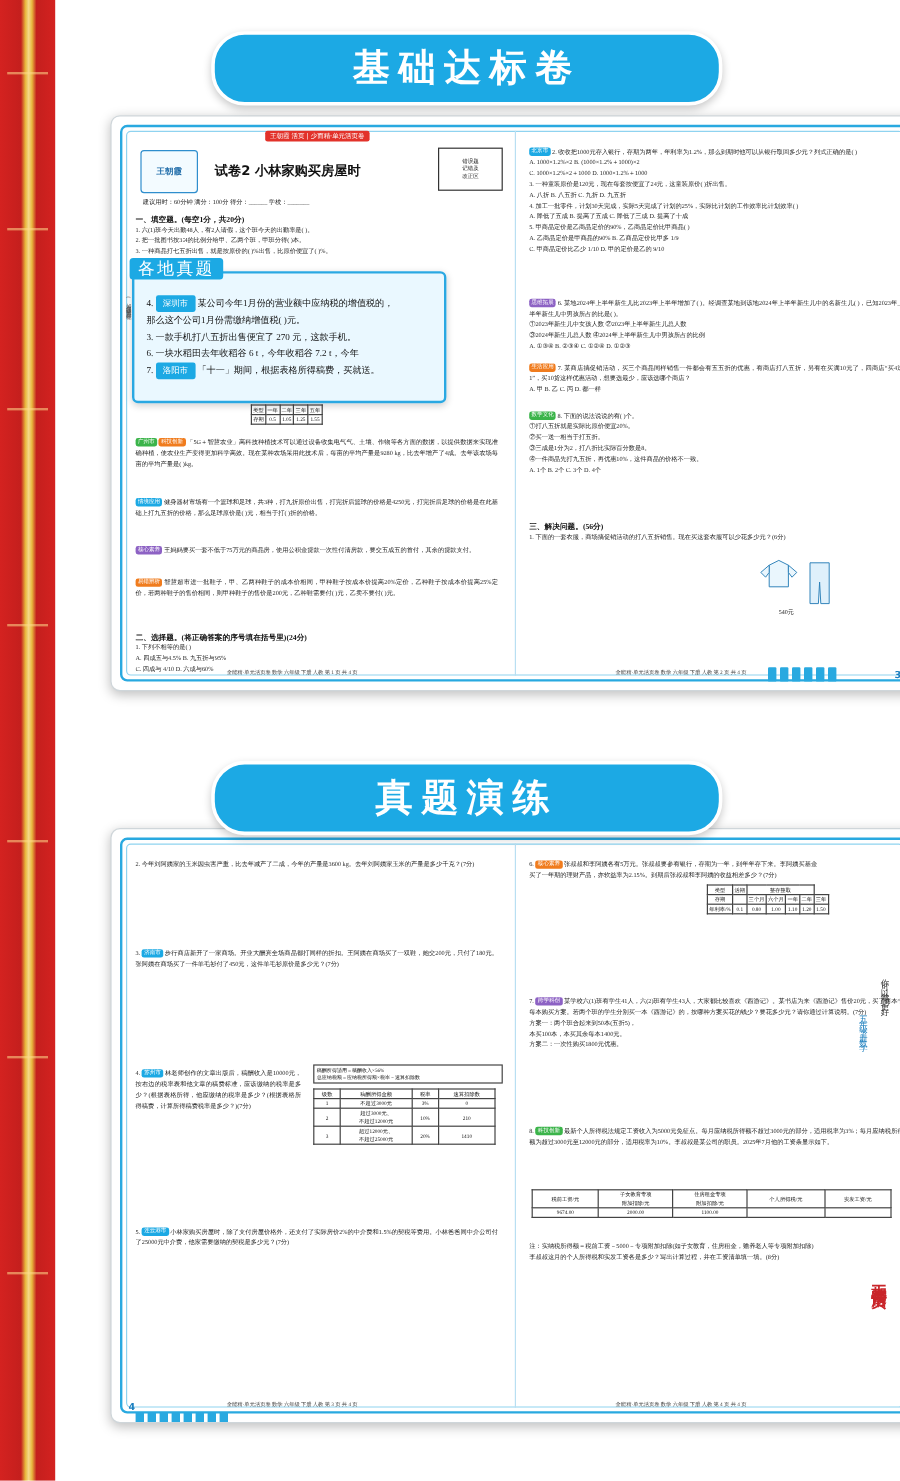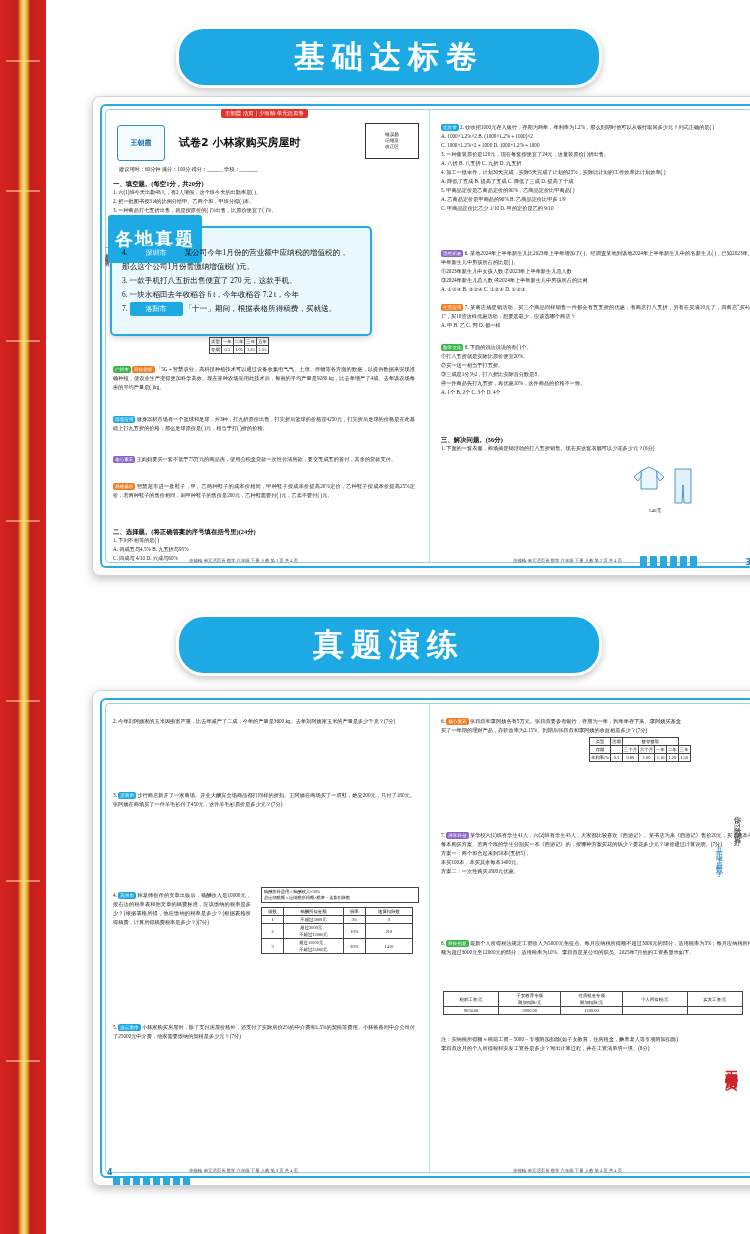--- a/index.html
+++ b/index.html
@@ -45,21 +45,21 @@
     font-family: "DejaVu Sans", sans-serif;
     font-weight: bold;
     font-size: 31px;
     letter-spacing: 7px;
     display: flex;
     align-items: center;
     justify-content: center;
     z-index: 4;
   }
   #banner-1 { top: 26px; }
-  #banner-2 { top: 614px; }
+  #banner-2 { top: 634px; }
 
   
   .sheet {
     position: absolute;
     background: #ffffff;
     border: 1px solid #cfd6da;
     border-radius: 8px;
     box-shadow: 0 3px 10px rgba(0,0,0,.25);
     overflow: hidden;
     margin-left: 36px;
@@ -178,39 +178,39 @@
     border-radius: 5px;
     box-shadow: 0 2px 6px rgba(0,0,0,.18);
     z-index: 3;
   }
   .callout-title {
     position: absolute;
     left: -4px; top: -13px;
     background: #1ca9e4;
     color: #fff;
     font-family: "DejaVu Sans", sans-serif;
-    font-weight: bold;
-    font-size: 18px;
+    font-weight: normal;
+    font-size: 14px;
     letter-spacing: 2px;
-    padding: 12px 7px;
+    padding: 0 7px;
     border-radius: 3px;
     white-space: nowrap;
   }
   .callout .cl-line {
     font-size: 7.6px;
     line-height: 14px;
     color: #111;
     white-space: nowrap;
   }
   .citytag {
     display: inline-block;
     background: #1ca9e4;
     color: #fff;
     border-radius: 2px;
-    padding: 0 16px;
+    padding: 0 6px;
     font-size: 7px;
     font-family: "DejaVu Sans", sans-serif;
   }
 
   
   table.mini {
     border-collapse: collapse;
     font-size: 4.4px;
     line-height: 7px;
     color: #111;

